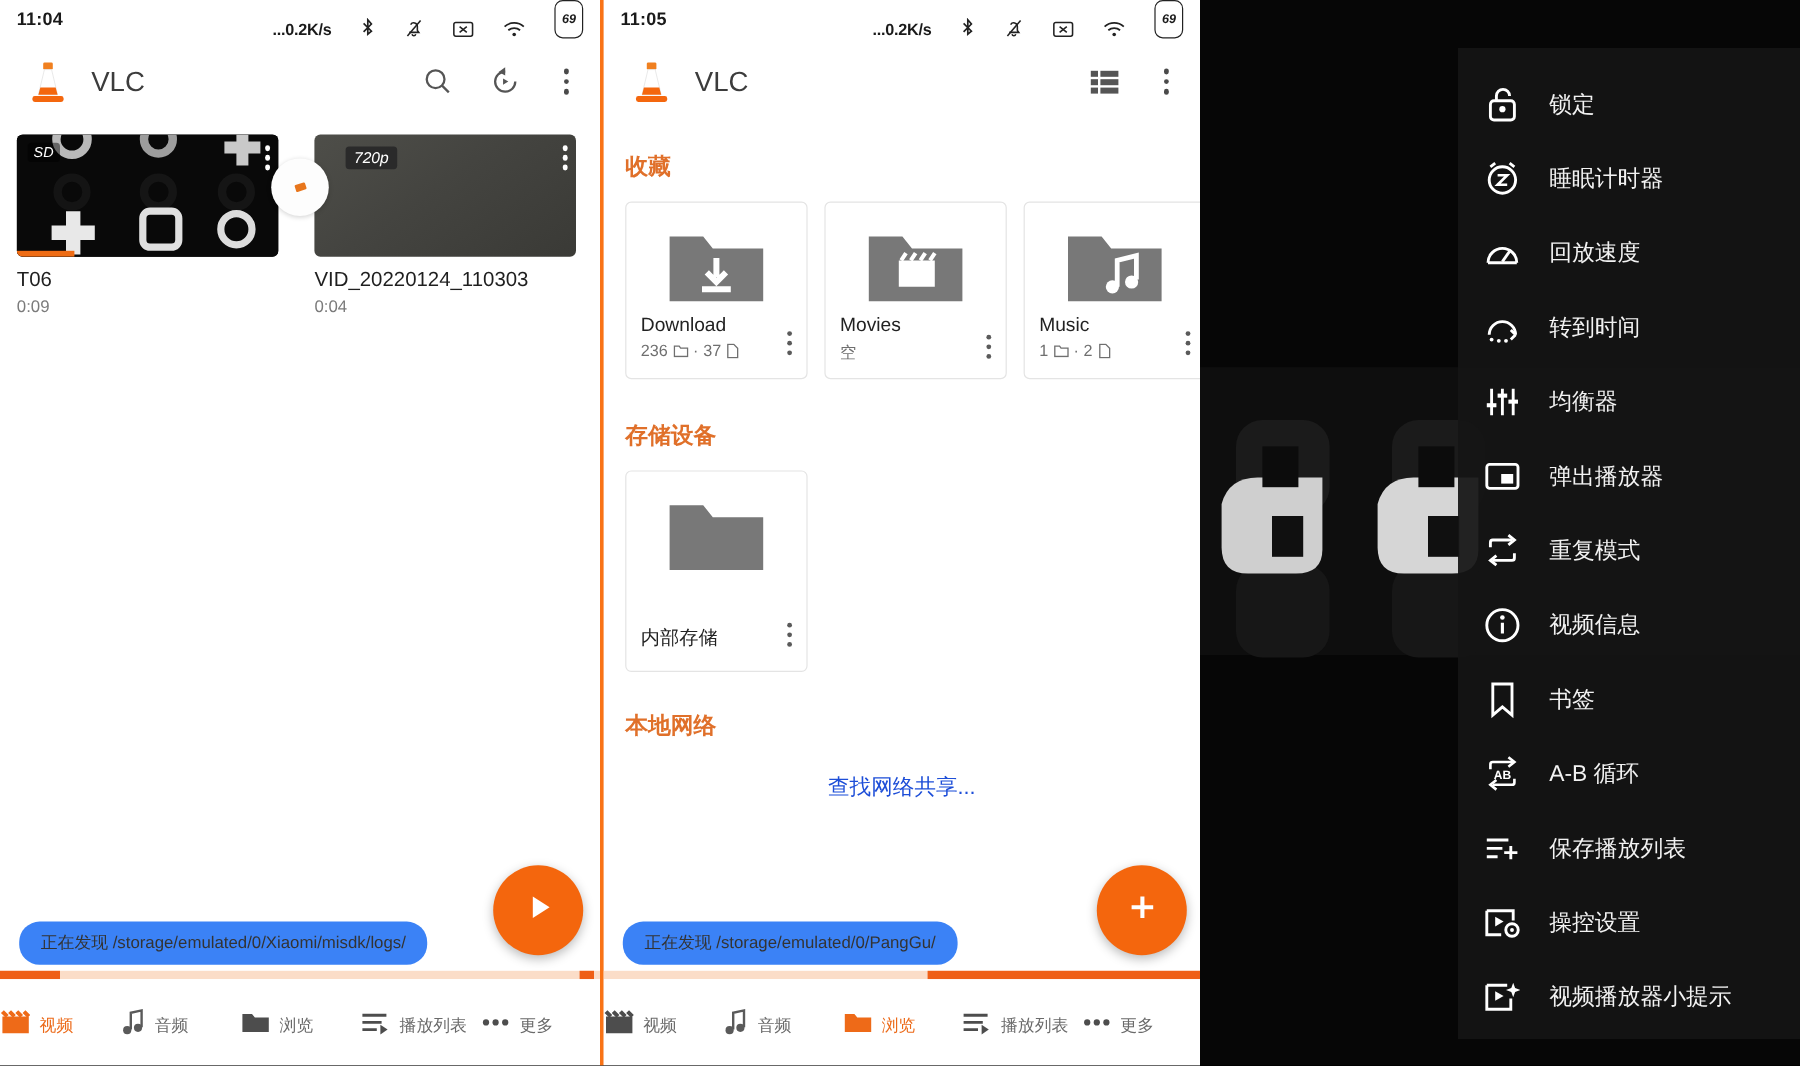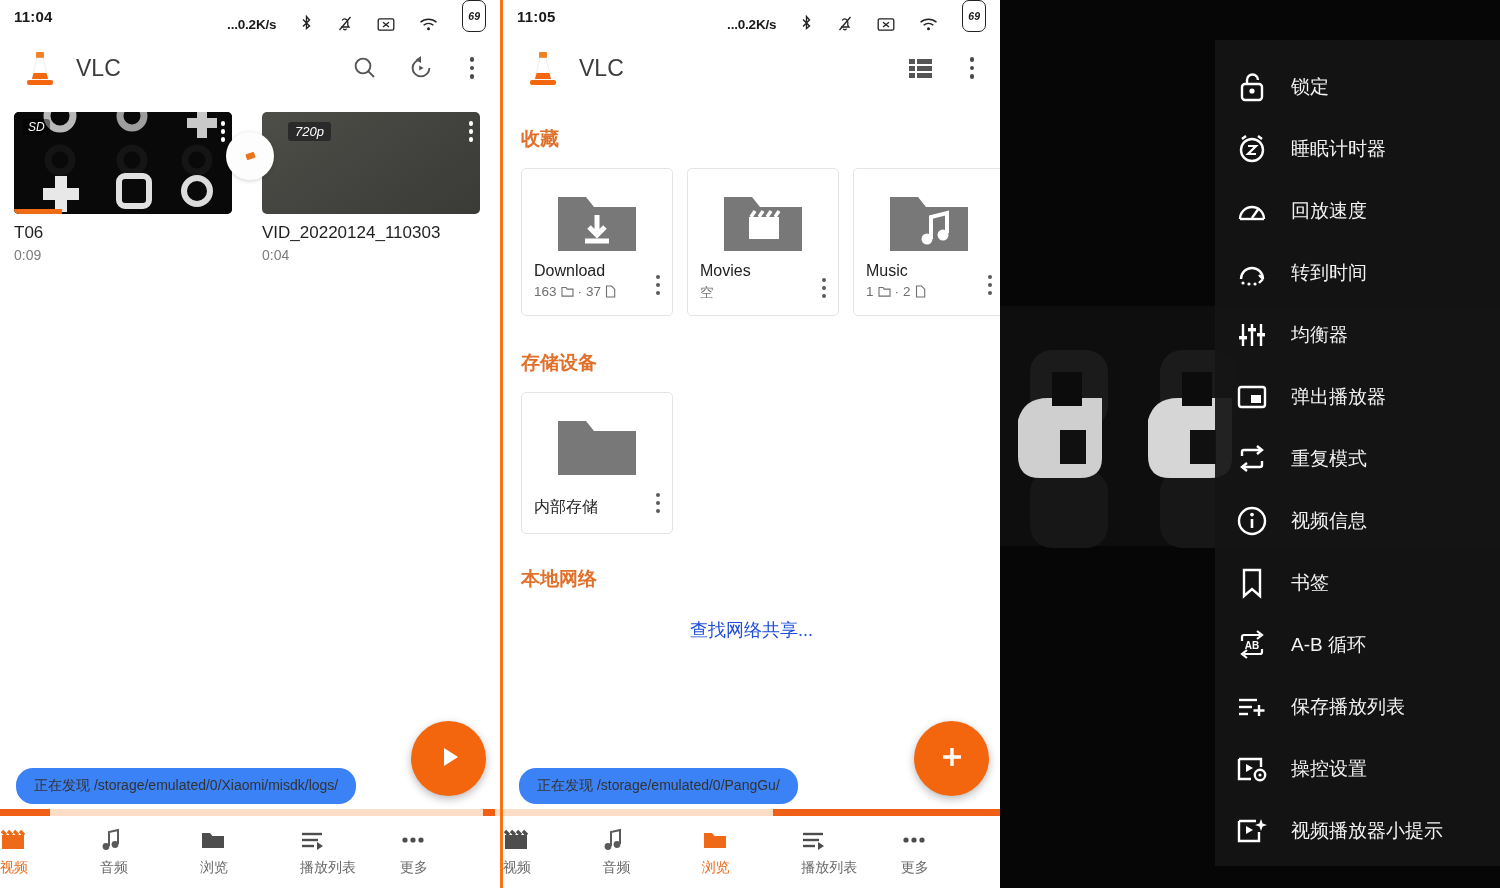--- a/index.html
+++ b/index.html
@@ -68,21 +68,21 @@
   .touch-dot i { width: 9px; height: 6px; background: #e8761c; border-radius: 1px; transform: rotate(-18deg); }
 
   
   .section-h { font-size: 19px; color: #e0702a; font-weight: bold; padding: 22px 18px 0 18px; }
   .cardrow { display: flex; gap: 14px; padding: 16px 18px 0 18px; }
   .fcard {
     width: 152px; height: 148px; border: 1px solid #e4e4e4; border-radius: 5px;
     background: #fff; position: relative; flex: none;
     display: flex; flex-direction: column; align-items: center; padding-top: 20px;
   }
-  .fcard-sm { width: 152px; height: 142px; }
+  .fcard-sm { width: 152px; height: 168px; }
   .fcard-meta { width: 100%; padding: 0 12px; margin-top: auto; margin-bottom: 16px; display: flex; align-items: flex-end; }
   .fname { font-size: 16px; color: #222; line-height: 1.25; }
   .fcount { font-size: 13.5px; color: #6f6f6f; margin-top: 3px; display: flex; align-items: center; gap: 4px; }
   .fcard-kebab { margin-left: auto; display: flex; flex-direction: column; gap: 3.5px; cursor: pointer; padding-bottom: 4px; }
   .fcard-kebab i { width: 4.5px; height: 4.5px; border-radius: 50%; background: #5a5a5a; }
   .net-empty { text-align: center; font-size: 18px; color: #1d4ed8; padding-top: 26px; }
 
   
   .fab {
     position: absolute; width: 75px; height: 75px; border-radius: 50%;
@@ -102,21 +102,21 @@
 
   
   .scanbar { position: absolute; left: 0; bottom: 72px; width: 100%; height: 7px; background: #fbddc8; }
   .scanbar .seg { position: absolute; top: 0; height: 7px; background: #ef5f16; }
 
   
   .bnav {
     position: absolute; left: 0; bottom: 0; width: 100%; height: 72px;
     background: #fff; display: flex; align-items: center;
   }
-  .bnav-item { flex: 1; display: flex; flex-direction: column; align-items: flex-start; gap: 7px; cursor: pointer; }
+  .bnav-item { flex: 1; display: flex; flex-direction: row; align-items: flex-end; gap: 7px; cursor: pointer; }
   .bnav-label { font-size: 14px; color: #6a6a6a; }
   .bnav-item.active .bnav-label { color: #ec6a19; }
   .bnav-ico { height: 24px; display: flex; align-items: center; justify-content: center; }
 
   
   .player-bg { position: absolute; inset: 0; background: #0b0b0b; overflow: hidden; }
   .menu-overlay {
     position: absolute; right: 0; top: 40px; width: 285px; bottom: 22px;
     background: rgba(20,20,20,.93); padding: 16px 0;
   }
@@ -394,21 +394,21 @@
         <span>
           <svg width="84" height="68" viewBox="0 0 84 68">
               <path d="M3 8 h28 l8 10 H81 v44 H3z" fill="#787878"></path>
               <path d="M42 26 v16 M34 38 l8 8 8-8 M30 52 h24" stroke="#fff" stroke-width="5" fill="none"></path>
             </svg>
         </span>
         <div class="fcard-meta">
           <div>
             <div class="fname">Download</div>
             <div class="fcount">
-              <span>163</span>
+              <span>236</span>
               <svg width="13" height="11" viewBox="0 0 13 11">
                   <path d="M1 1.5 h4 l1.2 1.6H12v7H1z" fill="none" stroke="#6f6f6f" stroke-width="1.1"></path>
                 </svg>
               <span>·</span>
               <span>37</span>
               <svg width="11" height="13" viewBox="0 0 11 13">
                   <path d="M1.5 1h5l3.2 3.2V12h-8.2z" fill="none" stroke="#6f6f6f" stroke-width="1.1"></path>
                 </svg>
             </div>
           </div>

